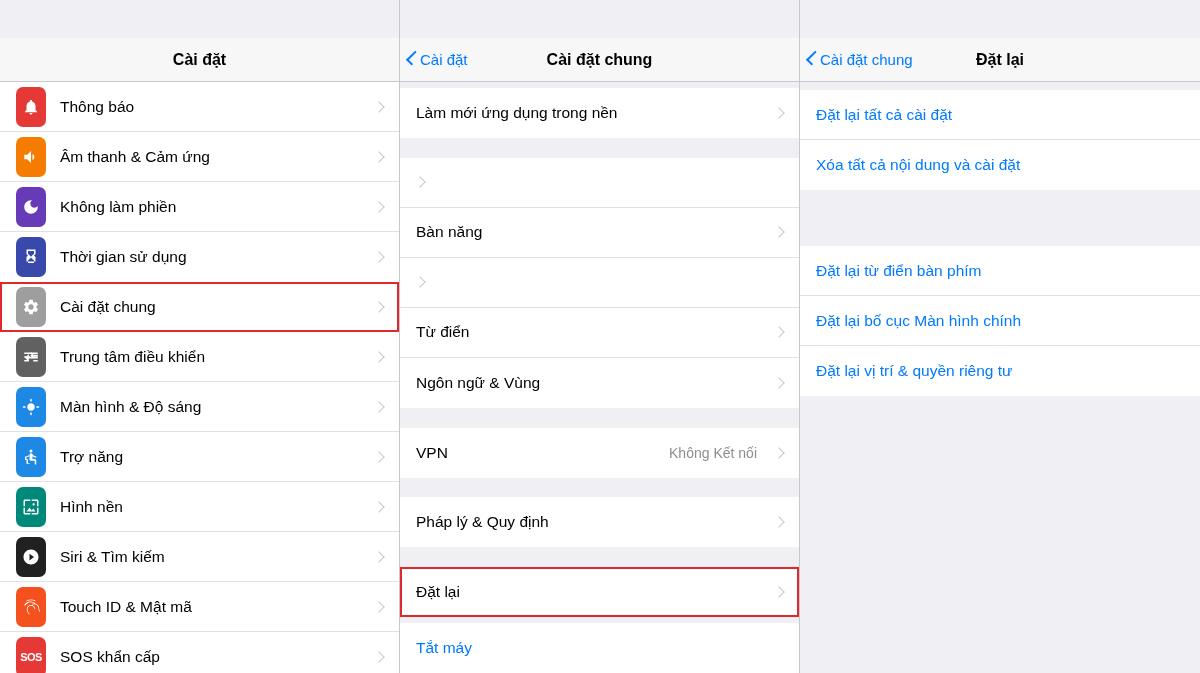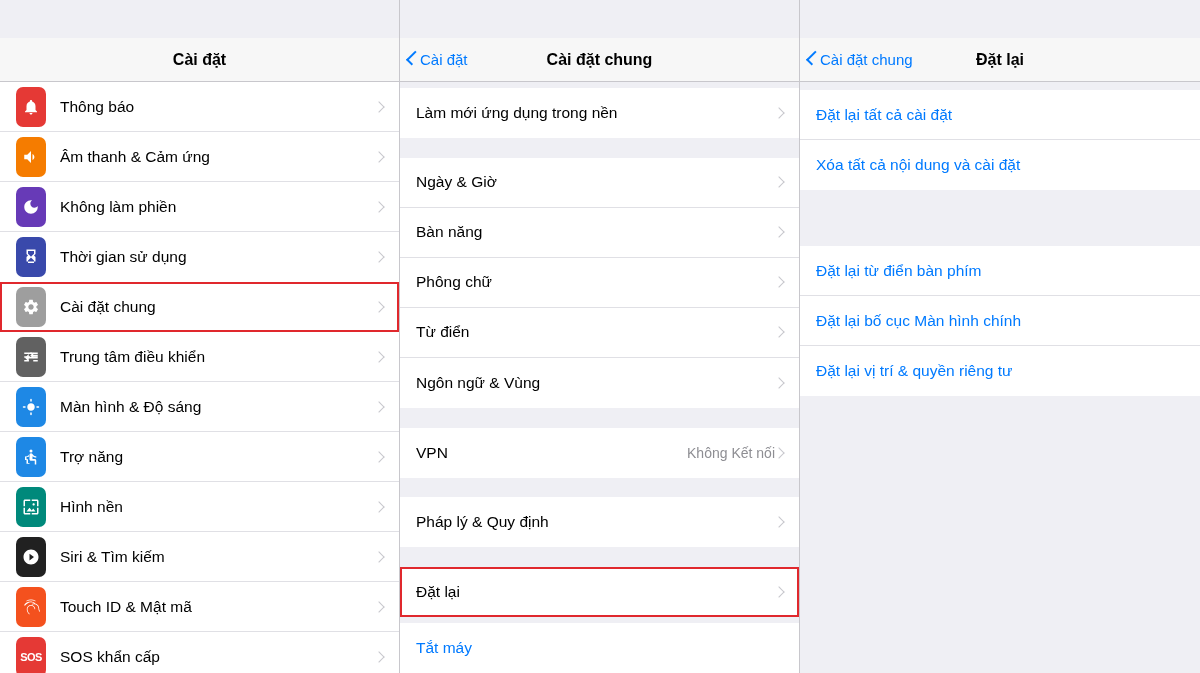--- a/index.html
+++ b/index.html
@@ -110,21 +110,21 @@
     }
 
     .item-label {
       flex: 1;
       font-size: 15.5px;
       color: #000;
     }
     .item-value {
       font-size: 14px;
       color: #8e8e93;
-      margin-right: 0;
+      margin-right: 18px;
     }
     .chevron-right {
       display: inline-block;
       width: 8px;
       height: 8px;
       border-right: 1.5px solid #c7c7cc;
       border-top: 1.5px solid #c7c7cc;
       transform: rotate(45deg);
       flex-shrink: 0;
     }
@@ -325,29 +325,27 @@
   <div class="section-group">
     <div class="list-item">
       <span class="item-label">Làm mới ứng dụng trong nền</span>
       <span class="chevron-right"></span>
     </div>
   </div>
 
   <div class="section-separator"></div>
   <div class="section-group">
     <div class="list-item">
-      <span class="item-label">Ngày &amp; Giờ</span>
       <span class="chevron-right"></span>
     </div>
     <div class="list-item">
       <span class="item-label">Bàn năng</span>
       <span class="chevron-right"></span>
     </div>
     <div class="list-item">
-      <span class="item-label">Phông chữ</span>
       <span class="chevron-right"></span>
     </div>
     <div class="list-item">
       <span class="item-label">Từ điển</span>
       <span class="chevron-right"></span>
     </div>
     <div class="list-item">
       <span class="item-label">Ngôn ngữ &amp; Vùng</span>
       <span class="chevron-right"></span>
     </div>

